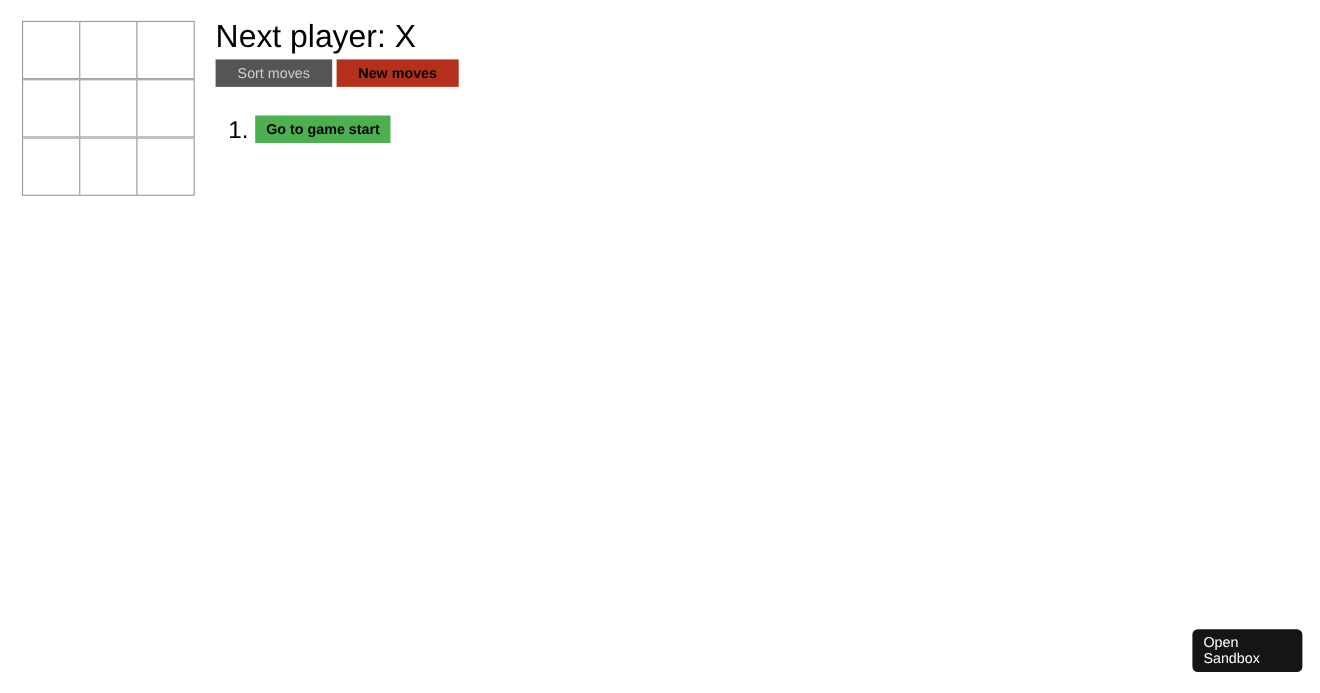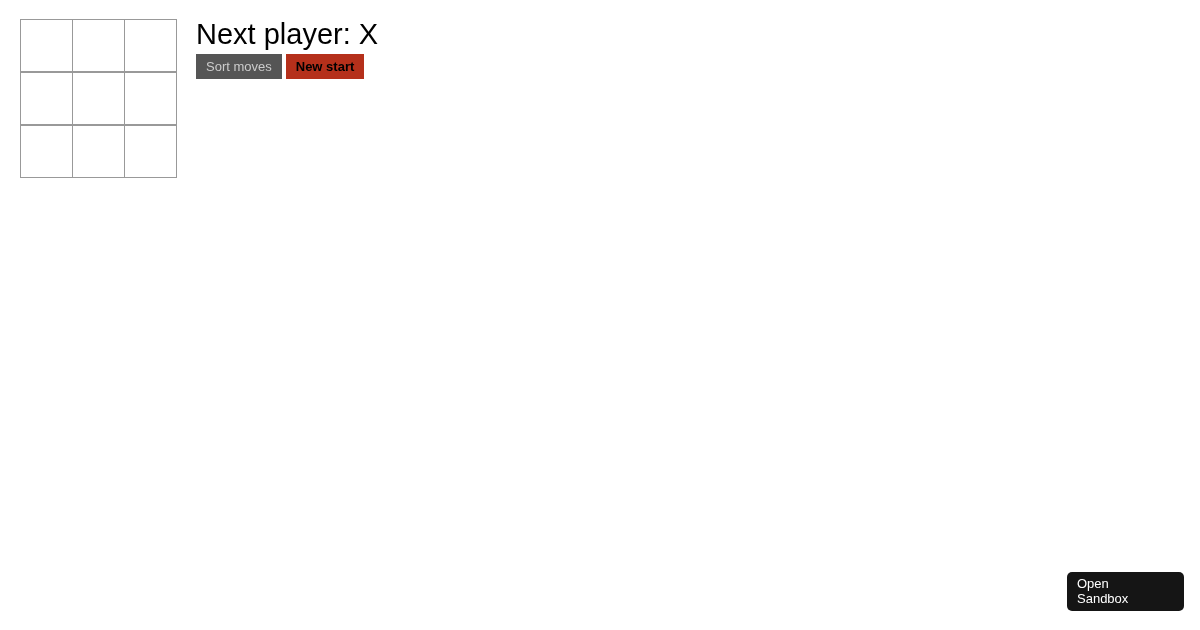--- a/index.html
+++ b/index.html
@@ -71,21 +71,21 @@
   }
 
   .controls {
     display: flex;
     flex-direction: row;
     align-items: stretch;
     margin: 0;
   }
   .btn {
     border: none;
-    padding: 5px 10px;
+    padding: 5px 20px;
     font-size: 13px;
     font-family: "Liberation Sans", sans-serif;
     cursor: pointer;
     line-height: 15px;
   }
   .btn-sort {
     background: #555555;
     color: #cccccc;
     font-weight: normal;
   }
@@ -126,21 +126,21 @@
     position: absolute;
     right: 16px;
     bottom: 19px;
     background: #151515;
     color: #ffffff;
     border-radius: 5px;
     padding: 4px 10px 5px 10px;
     font-size: 13px;
     line-height: 15px;
     font-family: "Liberation Sans", sans-serif;
-    width: 117px;
+    width: 100px;
     box-sizing: border-box;
     cursor: pointer;
     user-select: none;
   }
   .sandbox-badge .line {
     display: block;
   }
 </style>
 </head>
 <body>
@@ -168,23 +168,28 @@
     </div>
 
   </div>
 
   <div class="game-info">
 
     <div class="status">Next player: X</div>
 
     <div class="controls">
       <button class="btn btn-sort">Sort moves</button>
-      <button class="btn btn-new">New start</button>
+      <button class="btn btn-new">New moves</button>
     </div>
 
+    <ol class="moves">
+      <li>
+        <button class="btn-move">Go to game start</button>
+      </li>
+    </ol>
 
   </div>
 
 </div>
 
 <div class="sandbox-badge">
   <span class="line">Open</span>
   <span class="line">Sandbox</span>
 </div>
 

